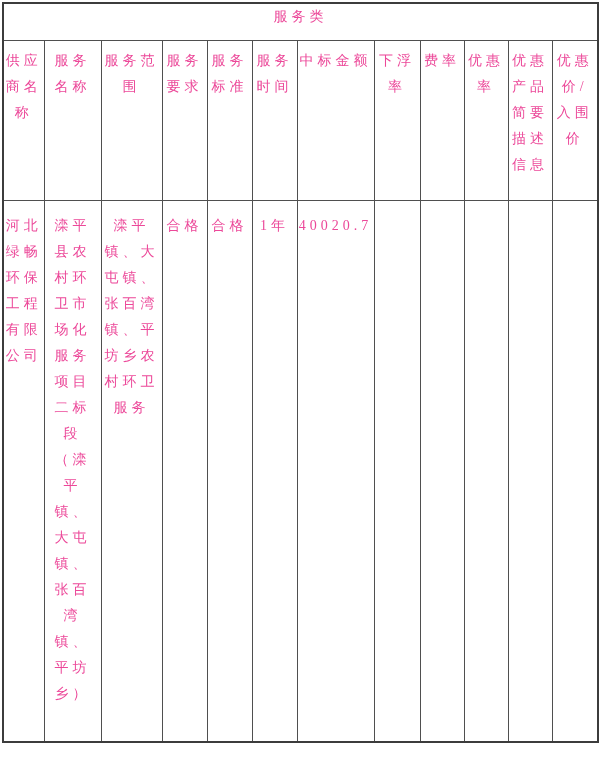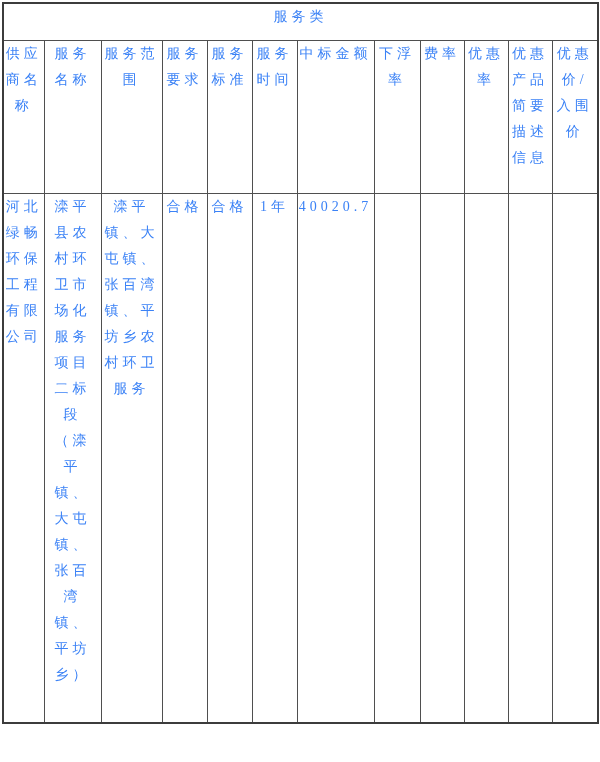--- a/index.html
+++ b/index.html
@@ -19,41 +19,43 @@
   table.doc-table {
     border-collapse: collapse;
     table-layout: fixed;
     width: 595px;
     border: 2px solid #3c3c3c;
   }
   table.doc-table td {
     border: 1px solid #4f4f4f;
     vertical-align: top;
     text-align: center;
-    color: #3b82f6;
+    color: #ec4899;
     font-size: 14px;
     line-height: 26px;
     letter-spacing: 4px;
     white-space: pre;
     padding: 0;
     overflow: hidden;
   }
   td.title-cell {
     height: 36px;
     padding-top: 9px;
     line-height: 22px;
     font-size: 15px;
     letter-spacing: 5px;
     vertical-align: top;
   }
   tr.header-row td {
     height: 152px;
+    padding-top: 7px;
   }
   tr.data-row td {
     height: 528px;
+    padding-top: 12px;
   }
   td.num-cell {
     letter-spacing: 1px;
   }
 </style>
 </head>
 <body>
 
 <div class="page">
   <table class="doc-table">

